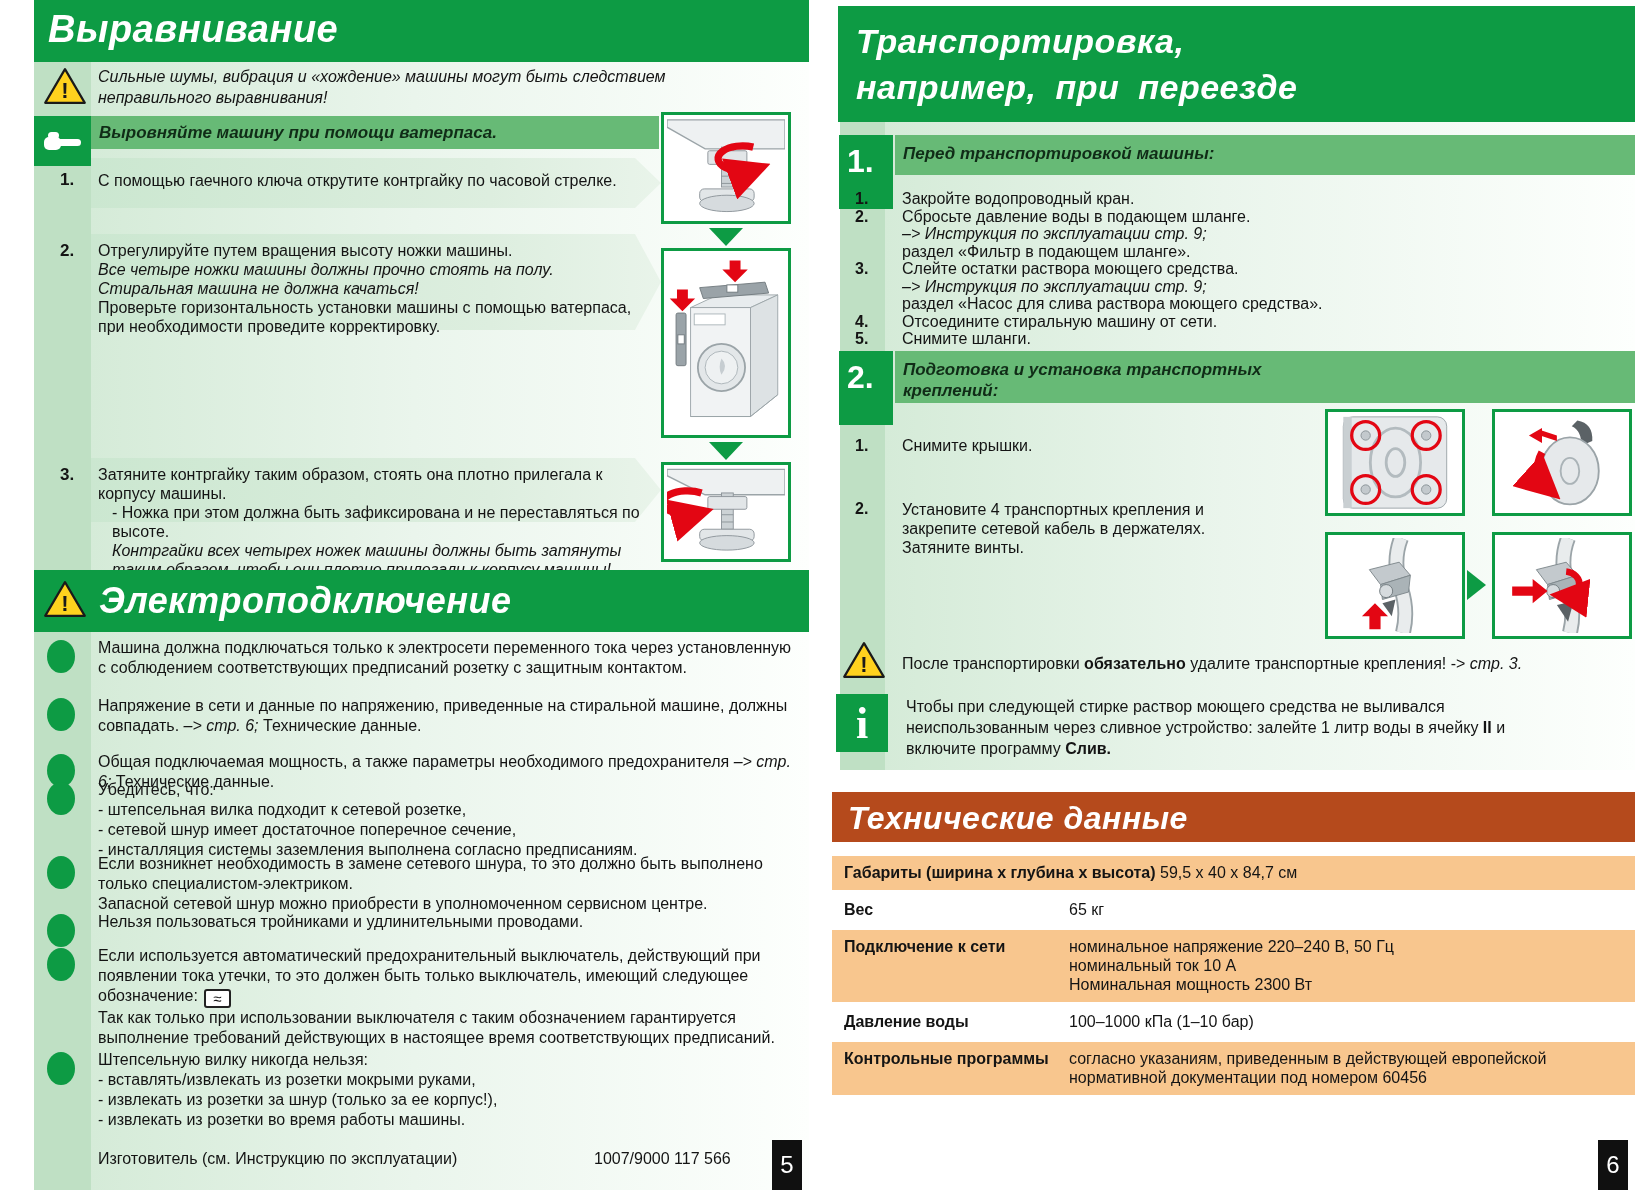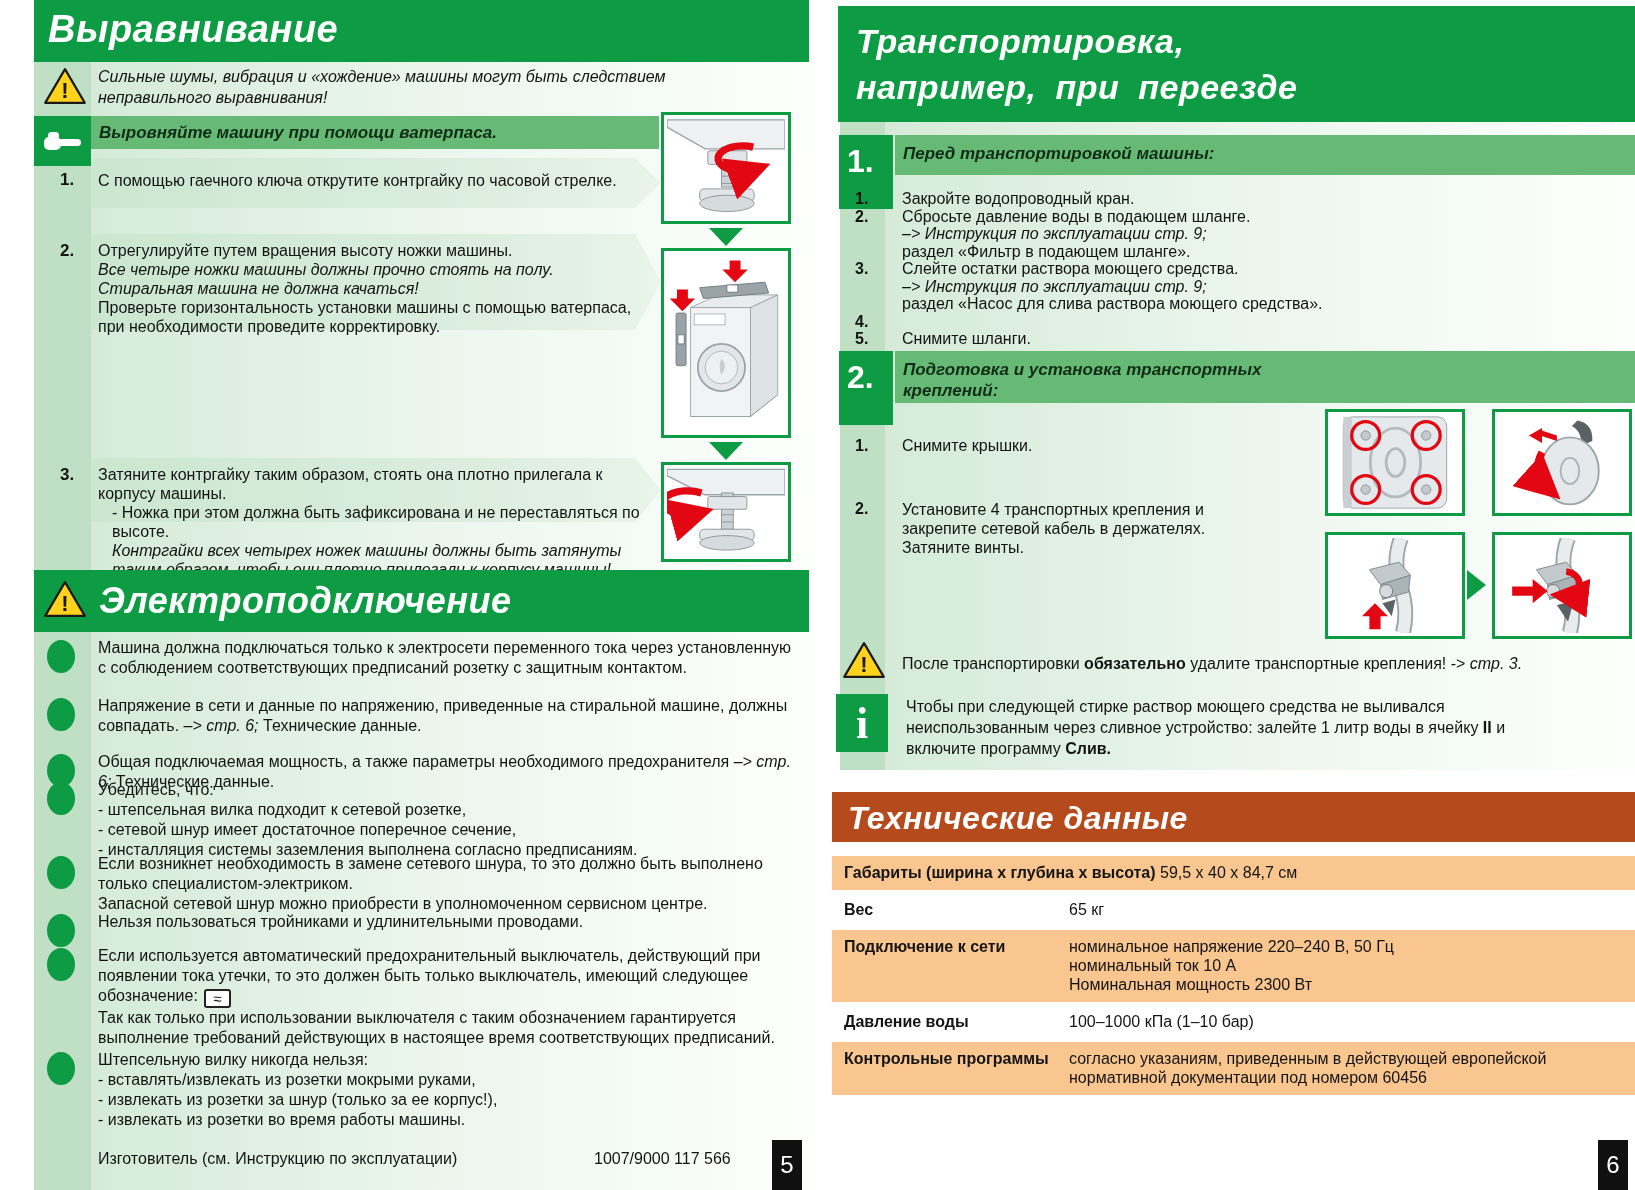--- a/index.html
+++ b/index.html
@@ -330,20 +330,23 @@
     <div class="ritem">
       <span class="inum">3.</span>
       <div class="itxt">
         <div>Слейте остатки раствора моющего средства.</div>
         <div class="it">–&gt; Инструкция по эксплуатации стр. 9;</div>
         <div>раздел «Насос для слива раствора моющего средства».</div>
       </div>
     </div>
     <div class="ritem">
       <span class="inum">4.</span>
+      <div class="itxt">
+          <div>Отсоедините стиральную машину от сети.</div>
+        </div>
     </div>
     <div class="ritem">
       <span class="inum">5.</span>
       <div class="itxt">
           <div>Снимите шланги.</div>
         </div>
     </div>
   </div>
 
   <div class="abs green-bg bigsq" id="rp-sq2">2.</div>

